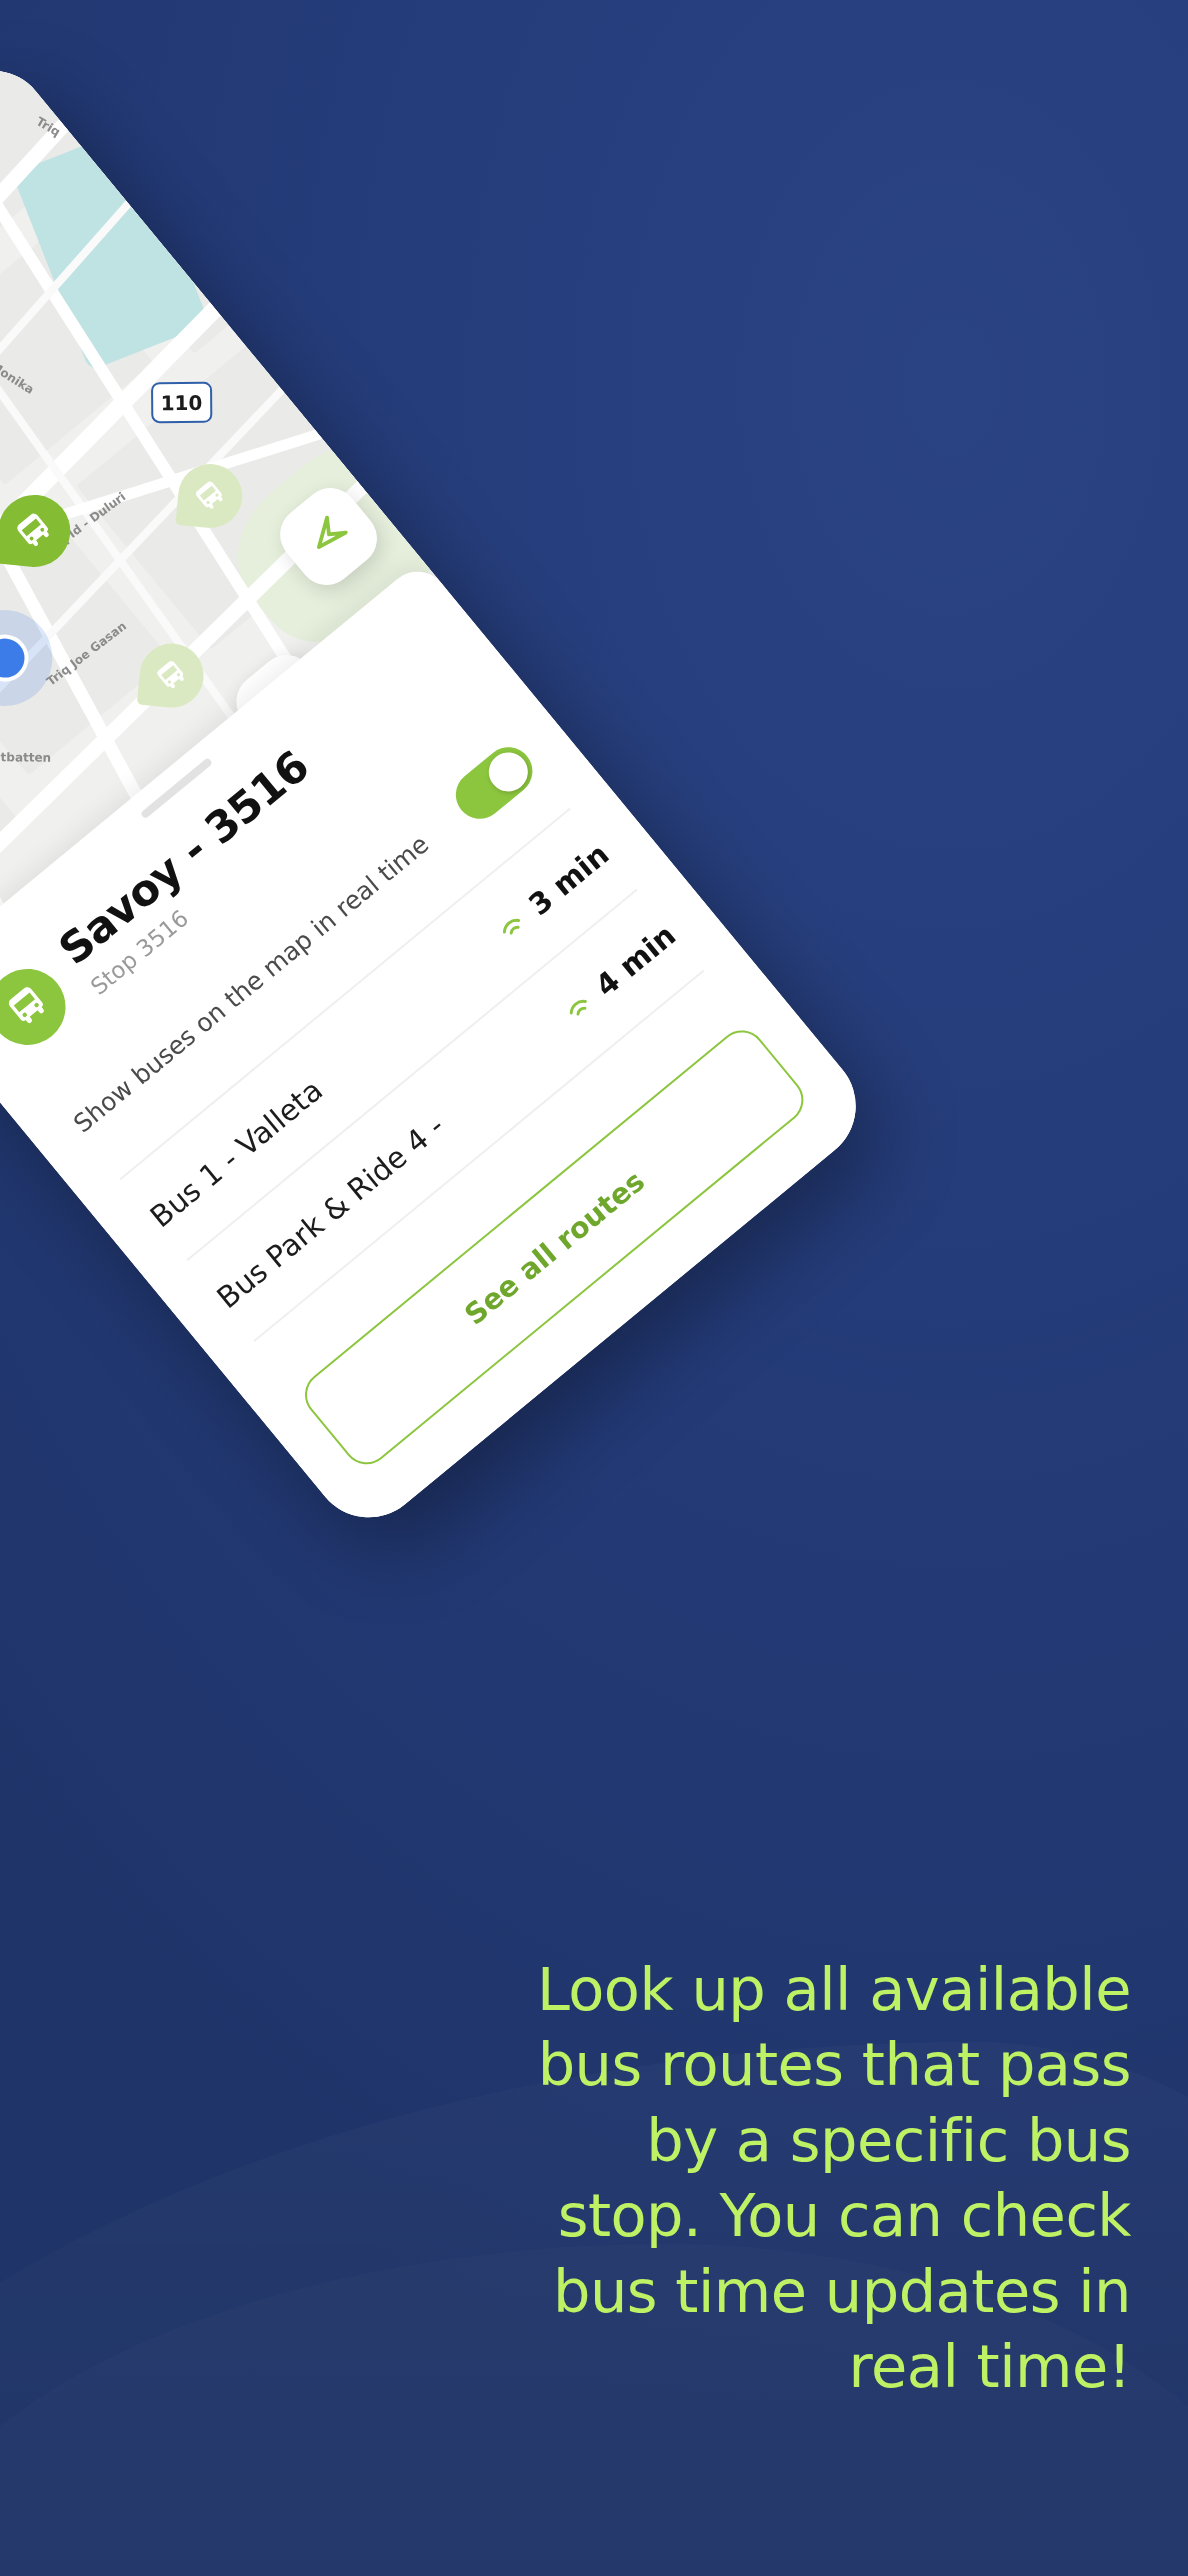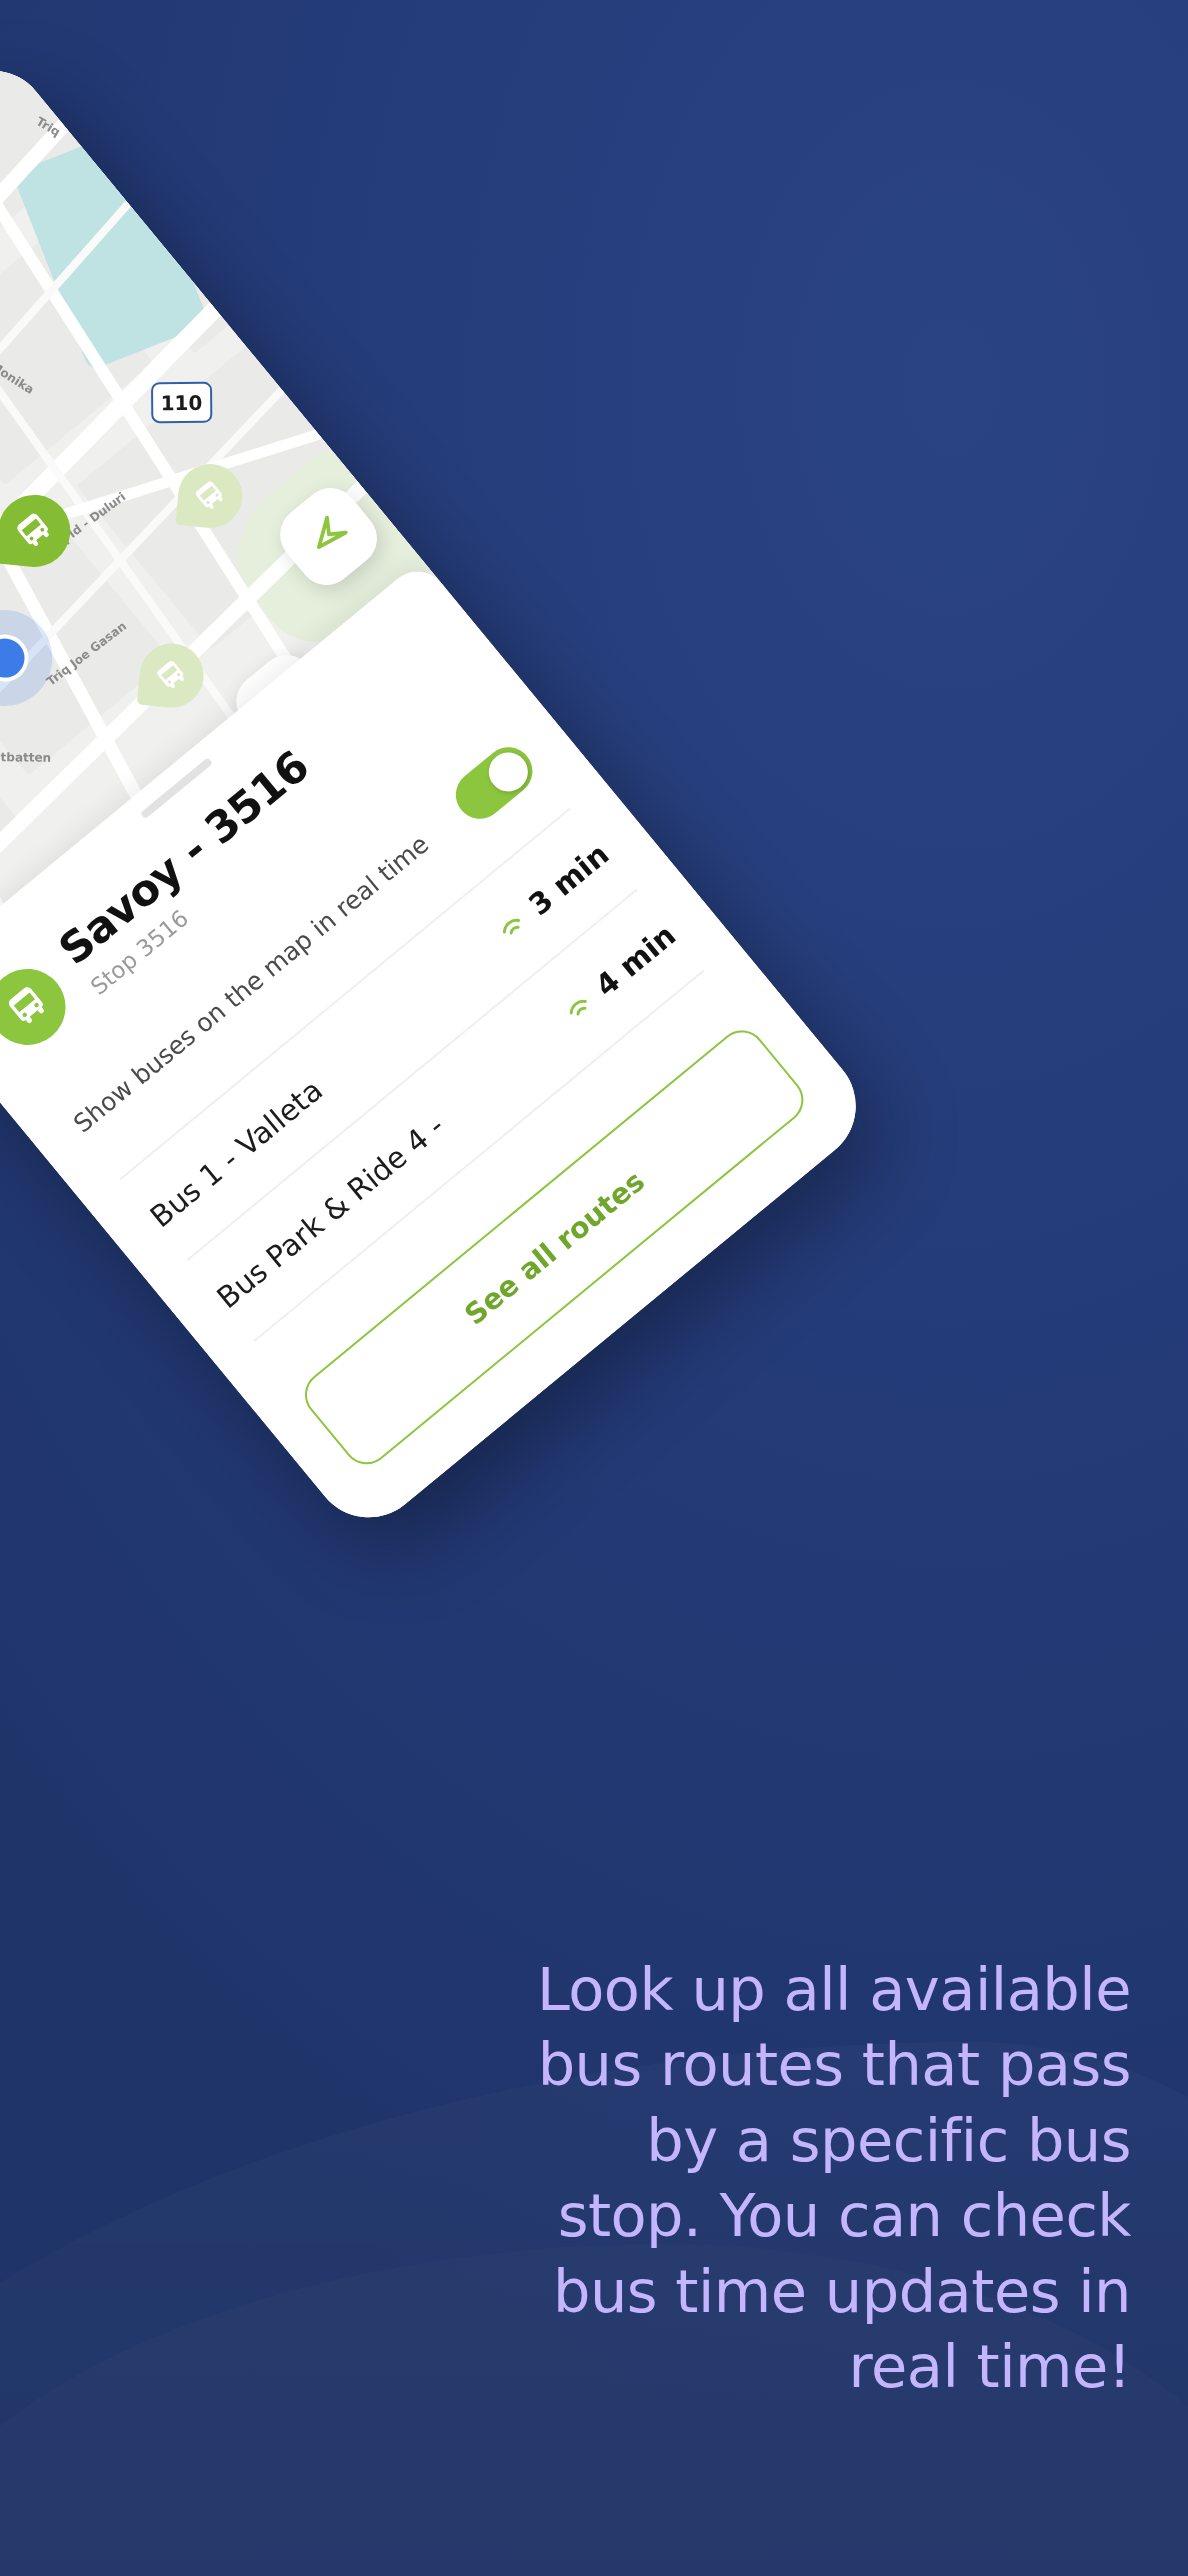--- a/index.html
+++ b/index.html
@@ -87,21 +87,21 @@
   .route-name{font-size:29.5px;color:#1c1c1c;font-weight:500;}
   .route-eta{display:flex;align-items:center;gap:13px;}
   .route-eta .etatxt{font-size:29.5px;font-weight:700;color:#111;}
 
   #cta{position:absolute;left:44px;right:44px;bottom:50px;height:103px;border-radius:24px;
       border:2.8px solid #8cc63e;display:flex;align-items:center;justify-content:center;
       font-size:28.6px;color:#6ea72c;font-weight:600;}
 
   
   #caption{position:absolute;right:57px;bottom:171px;width:608px;text-align:right;
-      color:#c4b5fd;font-size:59px;line-height:1.28;font-weight:500;letter-spacing:-0.5px;}
+      color:#bef264;font-size:59px;line-height:1.28;font-weight:500;letter-spacing:-0.5px;}
 </style>
 </head>
 <body>
 
 <div id="bg">
   <div id="bg-wave"></div>
   <div id="bg-wave2"></div>
 </div>
 
 <div id="phone-wrap">

